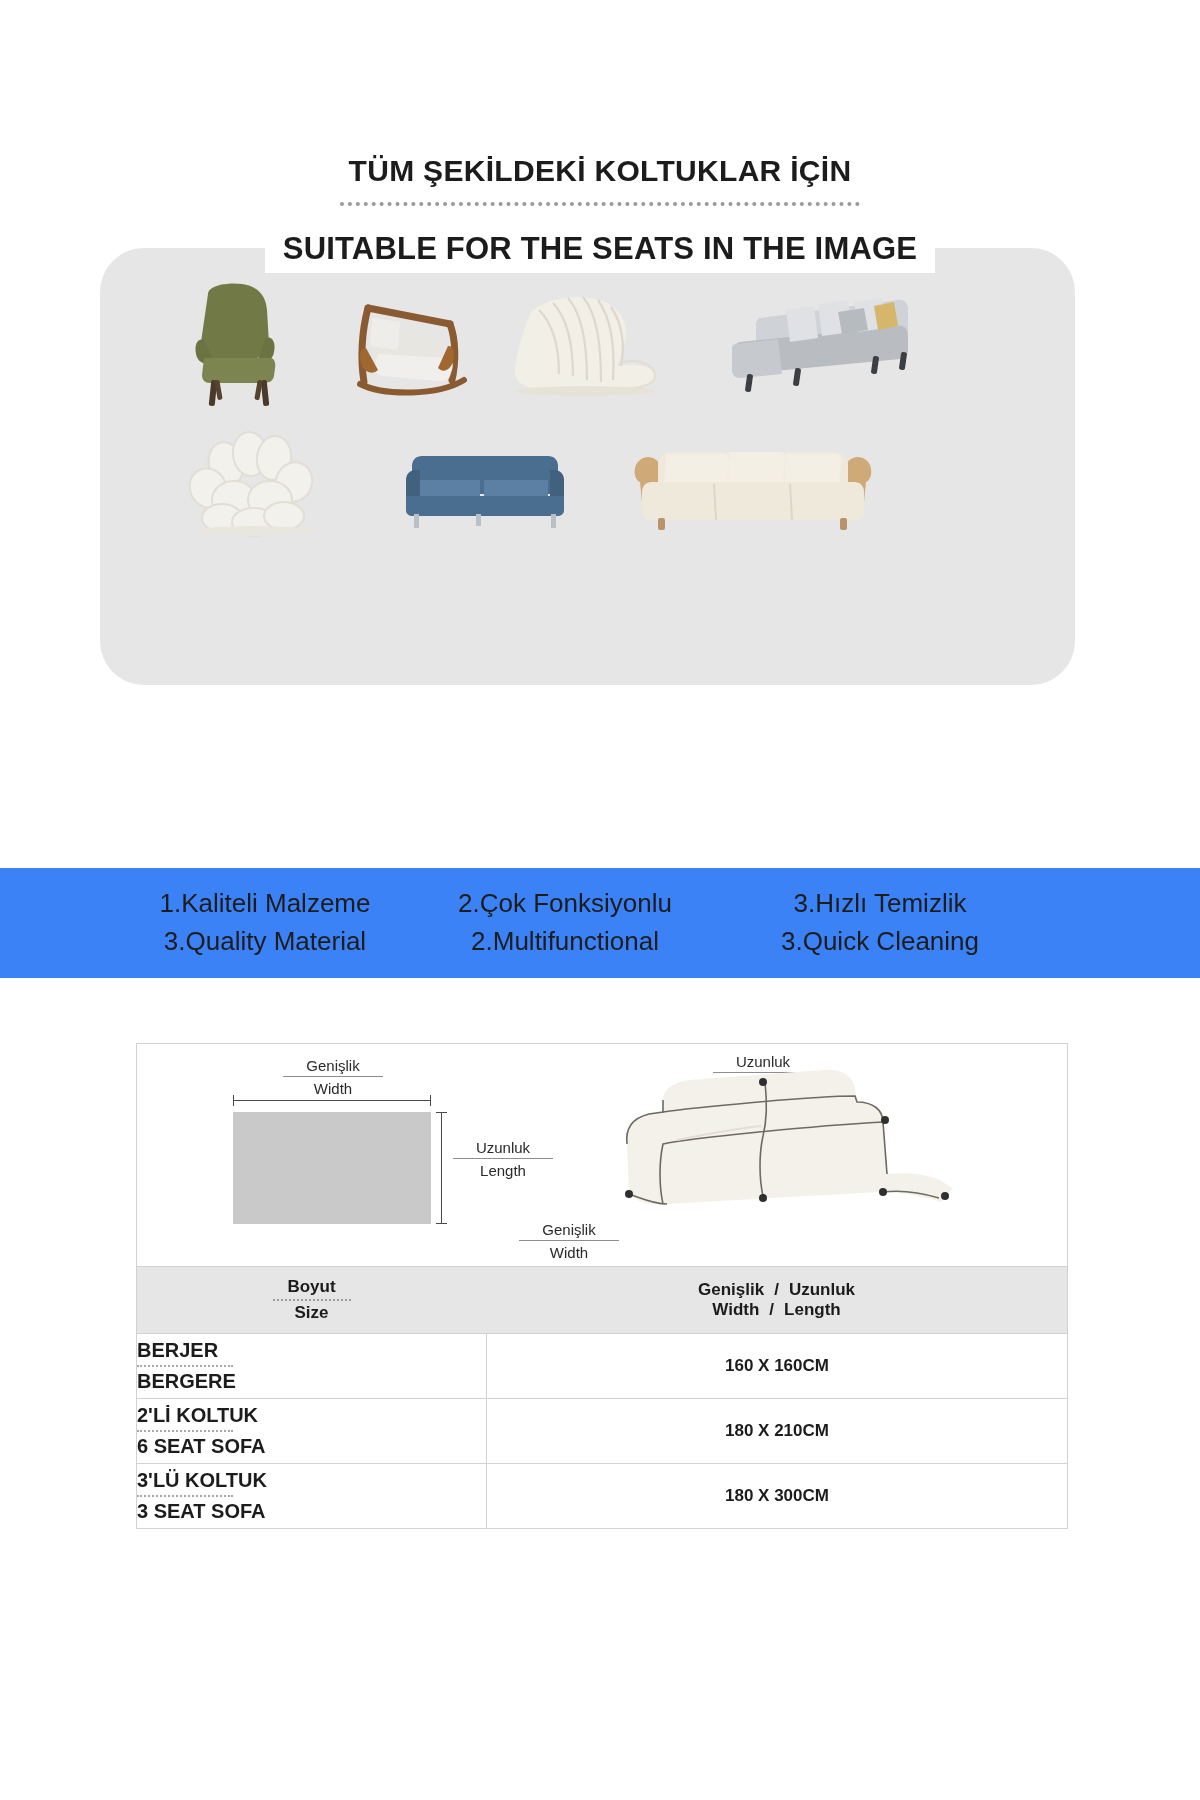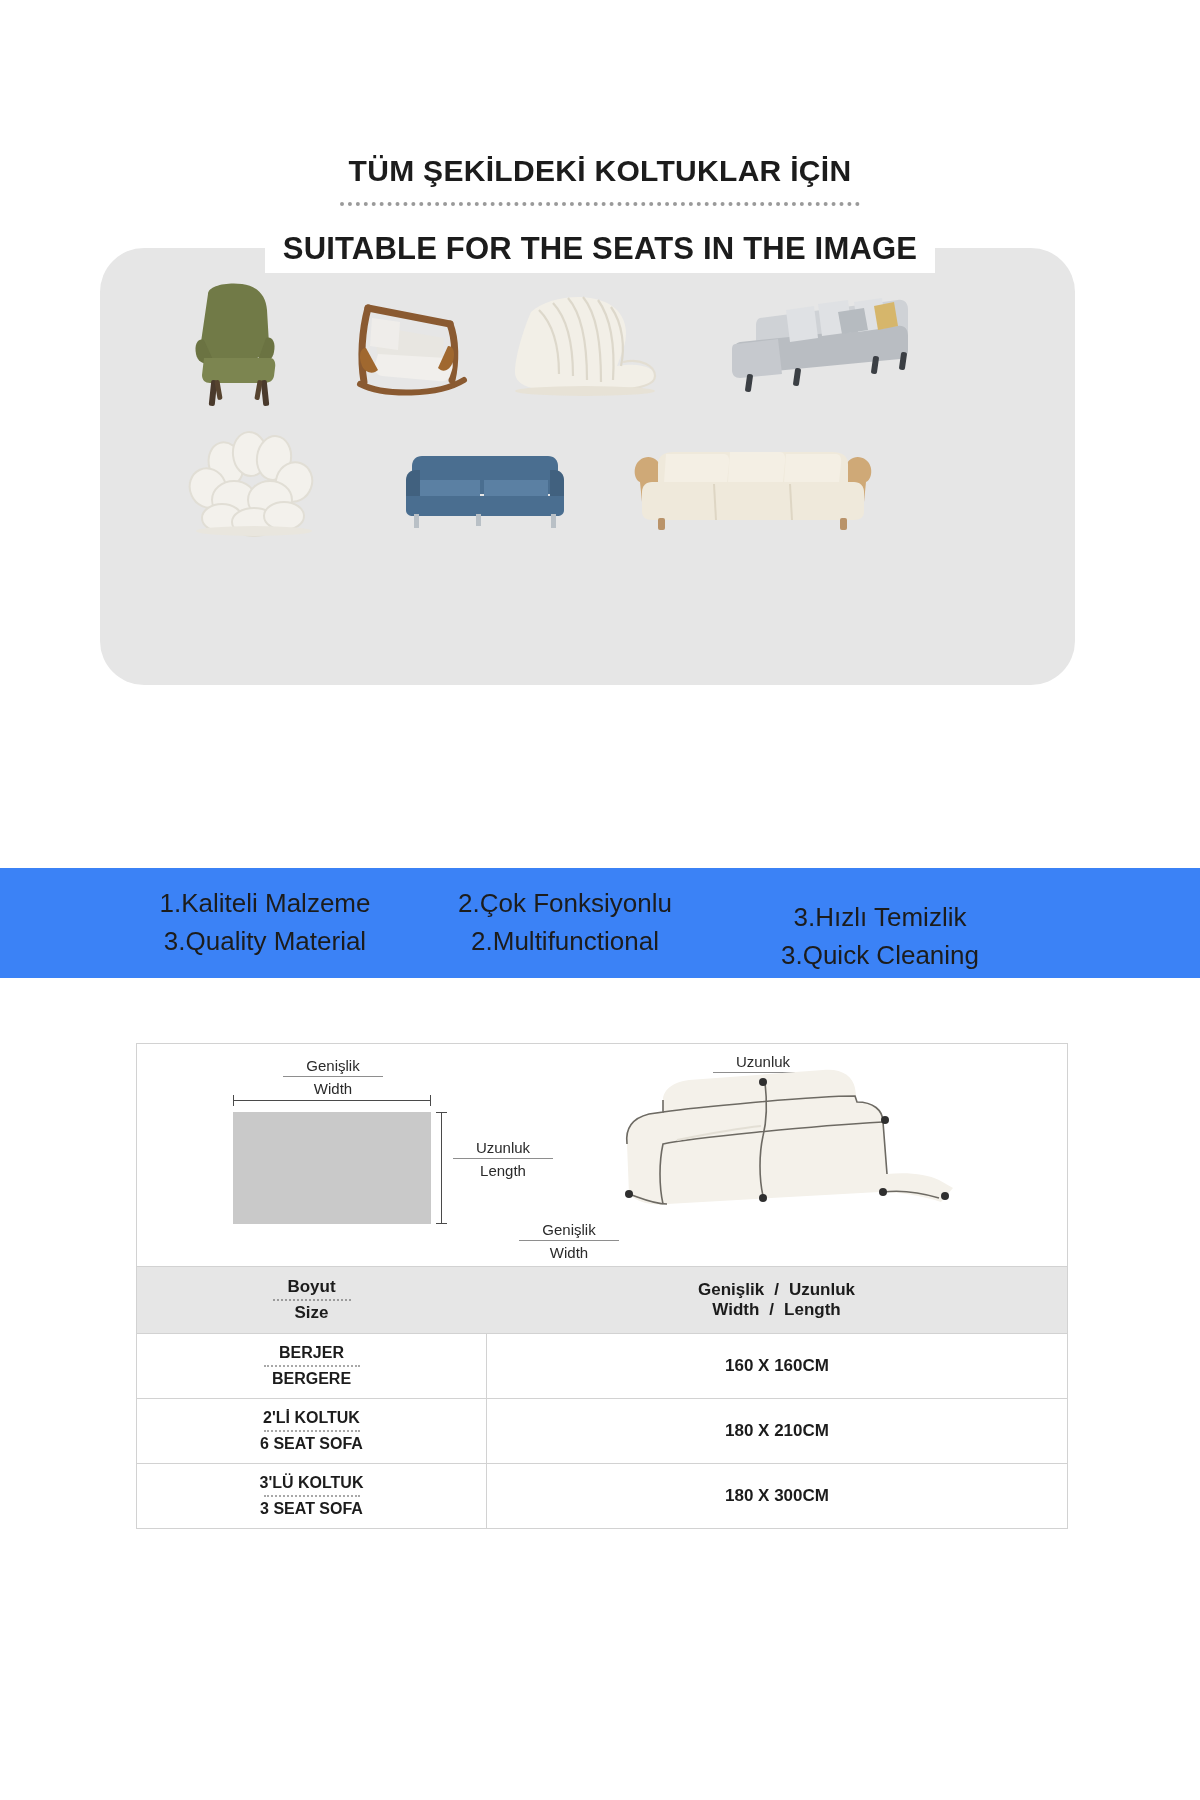--- a/index.html
+++ b/index.html
@@ -209,23 +209,23 @@
     display: flex;
     height: 64px;
     border-bottom: 1px solid #d2d2d2;
   }
   .trow:last-child { border-bottom: none; }
   .tcell-left {
     width: 349px;
     border-right: 1px solid #d2d2d2;
     display: flex;
     flex-direction: column;
-    align-items: center;
+    align-items: flex-start;
     justify-content: center;
-    font-size: 16px;
+    font-size: 20px;
     font-weight: bold;
     color: #1c1c1c;
   }
   .tcell-left .dotline2 {
     border-top: 2px dotted #a8a8a8;
     width: 96px;
     margin: 3px 0;
   }
   .tcell-right {
     flex: 1;
@@ -361,21 +361,21 @@
 
 <div class="features-band">
   <div class="feature-col" style="left:110px; width:310px;">
     <div class="feature-tr">1.Kaliteli Malzeme</div>
     <div class="feature-en">3.Quality Material</div>
   </div>
   <div class="feature-col" style="left:415px; width:300px;">
     <div class="feature-tr">2.Çok Fonksiyonlu</div>
     <div class="feature-en">2.Multifunctional</div>
   </div>
-  <div class="feature-col" style="left:715px; width:330px;margin-top:14px;">
+  <div class="feature-col" style="left:715px; width:330px;">
     <div class="feature-tr">3.Hızlı Temizlik</div>
     <div class="feature-en">3.Quick Cleaning</div>
   </div>
 </div>
 
 <div class="size-block">
 
   <div class="diagram-row">
 
     <div class="lbl" style="left:146px; top:12px; width:100px;">

